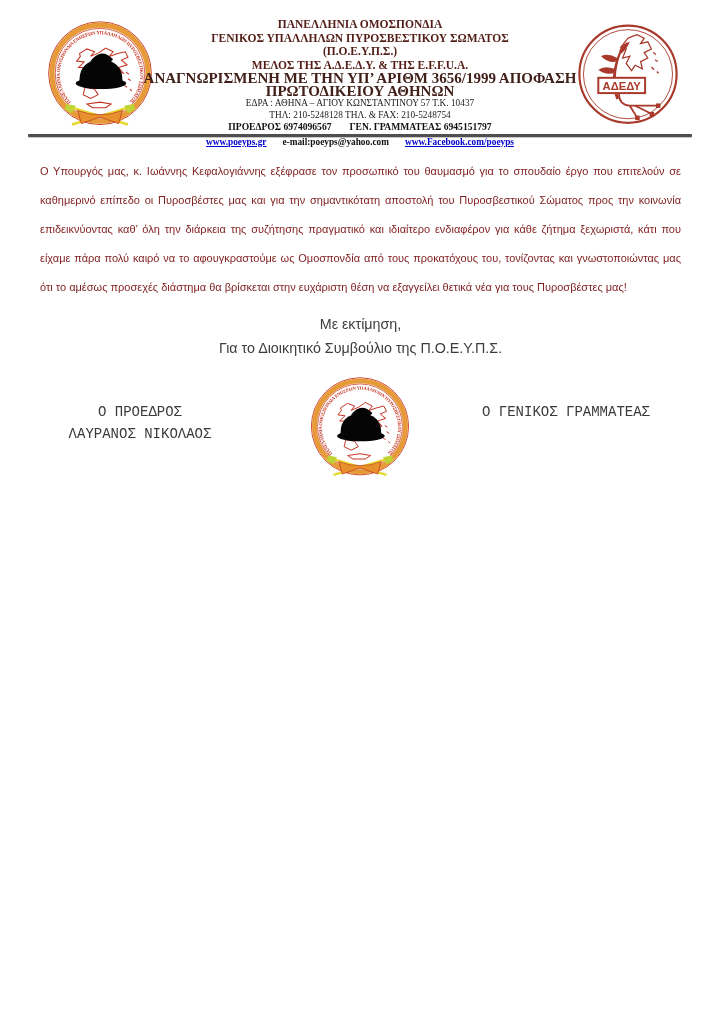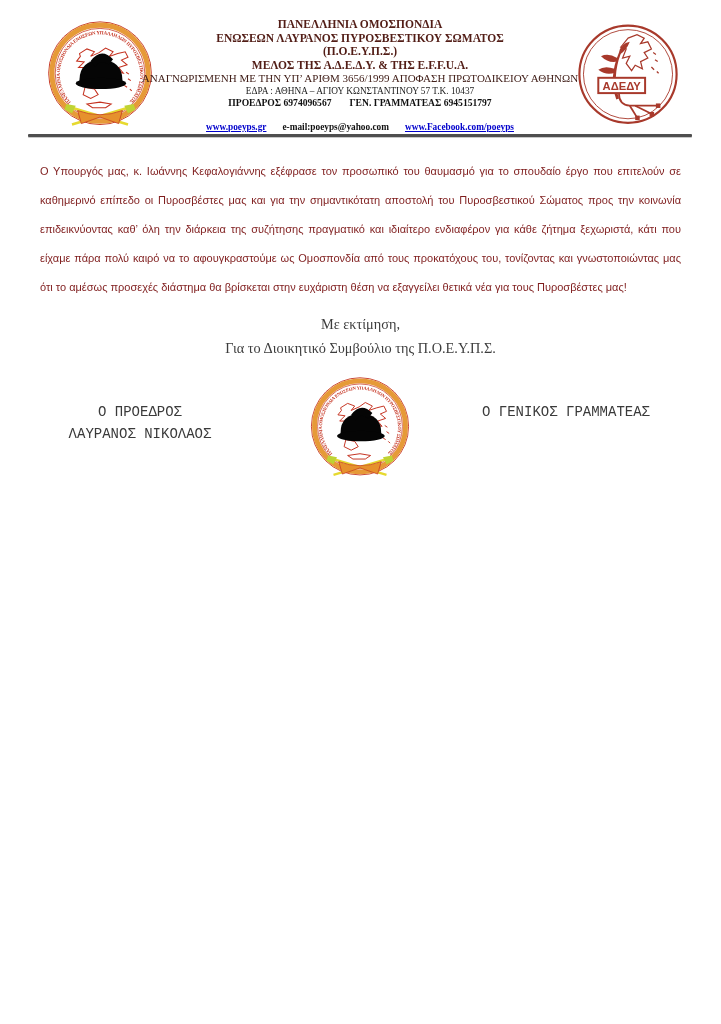--- a/index.html
+++ b/index.html
@@ -8,36 +8,36 @@
     font-family:"Liberation Serif", serif;overflow:hidden;
   }
   
   .logo-left{position:absolute;left:44px;top:18px;width:112px;height:116px;}
   .logo-right{position:absolute;left:574px;top:22px;width:108px;height:108px;}
   .header-text{
     position:absolute;left:130px;top:18px;width:460px;
     text-align:center;color:#521d16;
   }
   .h-line1,.h-line2,.h-line3,.h-line4{font-weight:bold;font-size:11.5px;line-height:13.5px;color:#521d16;}
-  .h-recognition{font-weight:normal;font-size:11px;line-height:12.5px;color:#42201a;}
+  .h-recognition{font-weight:bold;font-size:15px;line-height:12.5px;color:#42201a;}
   .h-address,.h-phones{font-weight:normal;font-size:9.3px;line-height:12px;color:#1c1c1c;}
   .h-officials{font-weight:bold;font-size:9.6px;line-height:12.5px;color:#111111;display:flex;justify-content:center;gap:18px;}
-  .h-links{font-weight:bold;font-size:9.3px;line-height:12px;display:flex;justify-content:center;gap:16px;margin-top:12px;}
+  .h-links{font-weight:bold;font-size:9.3px;line-height:12px;display:flex;justify-content:center;gap:16px;margin-top:2px;}
   .h-links a{color:#0000cc;text-decoration:underline;}
   .h-email{color:#111111;}
   .divider{position:absolute;left:28px;top:134px;width:664px;height:3px;background:#4f4f4f;border-radius:1px;box-shadow:0 1px 0 #c9c9c9;}
   
   .body-text{
     position:absolute;left:40px;top:146px;width:641px;
     font-family:"Liberation Sans", sans-serif;
     font-size:11px;line-height:29px;color:#7f1d1d;text-align:justify;
   }
   .closing{
     position:absolute;left:0;top:312px;width:721px;text-align:center;
-    font-family:Liberation Serif, serif;font-size:14.3px;line-height:24px;color:#3d3d3d;
+    font-family:Liberation Sans, sans-serif;font-size:14.3px;line-height:24px;color:#3d3d3d;
   }
   
   .sig-left{position:absolute;left:40px;top:401px;width:200px;text-align:center;}
   .sig-right{position:absolute;left:466px;top:401px;width:200px;text-align:center;}
   .sig-left div,.sig-right div{
     font-family:Liberation Mono, monospace;font-size:14px;line-height:22px;color:#3a3a3a;
   }
   .logo-center{position:absolute;left:303px;top:376px;width:114px;height:106px;}
   .hidden-defs{position:absolute;width:0;height:0;overflow:hidden;}
 </style>
@@ -118,25 +118,26 @@
 
   <svg class="logo-left">
       <use href="#poeyps-logo"></use>
     </svg>
   <svg class="logo-right">
       <use href="#adedy-logo"></use>
     </svg>
 
   <div class="header-text">
     <div class="h-line1">ΠΑΝΕΛΛΗΝΙΑ ΟΜΟΣΠΟΝΔΙΑ</div>
-    <div class="h-line2">ΕΝΩΣΕΩΝ ΛΑΥΡΑΝΟΣ ΠΥΡΟΣΒΕΣΤΙΚΟΥ ΣΩΜΑΤΟΣ</div>
+    <div class="h-line2">ΓΕΝΙΚΟΣ ΥΠΑΛΛΗΛΩΝ ΠΥΡΟΣΒΕΣΤΙΚΟΥ ΣΩΜΑΤΟΣ</div>
     <div class="h-line3">(Π.Ο.Ε.Υ.Π.Σ.)</div>
     <div class="h-line4">ΜΕΛΟΣ ΤΗΣ Α.Δ.Ε.Δ.Υ. &amp; ΤΗΣ E.F.F.U.A.</div>
     <div class="h-recognition">ΑΝΑΓΝΩΡΙΣΜΕΝΗ ΜΕ ΤΗΝ ΥΠ’ ΑΡΙΘΜ 3656/1999 ΑΠΟΦΑΣΗ ΠΡΩΤΟΔΙΚΕΙΟΥ ΑΘΗΝΩΝ</div>
     <div class="h-address">ΕΔΡΑ : ΑΘΗΝΑ – ΑΓΙΟΥ ΚΩΝΣΤΑΝΤΙΝΟΥ 57 Τ.Κ. 10437</div>
+    <div class="h-phones">ΤΗΛ: 210-5248128 ΤΗΛ. &amp; FAX: 210-5248754</div>
     <div class="h-officials">
       <span>ΠΡΟΕΔΡΟΣ 6974096567</span>
       <span>ΓΕΝ. ΓΡΑΜΜΑΤΕΑΣ 6945151797</span>
     </div>
     <div class="h-links">
       <a href="#">www.poeyps.gr</a>
       <span class="h-email">e-mail:poeyps@yahoo.com</span>
       <a href="#">www.Facebook.com/poeyps</a>
     </div>
   </div>

